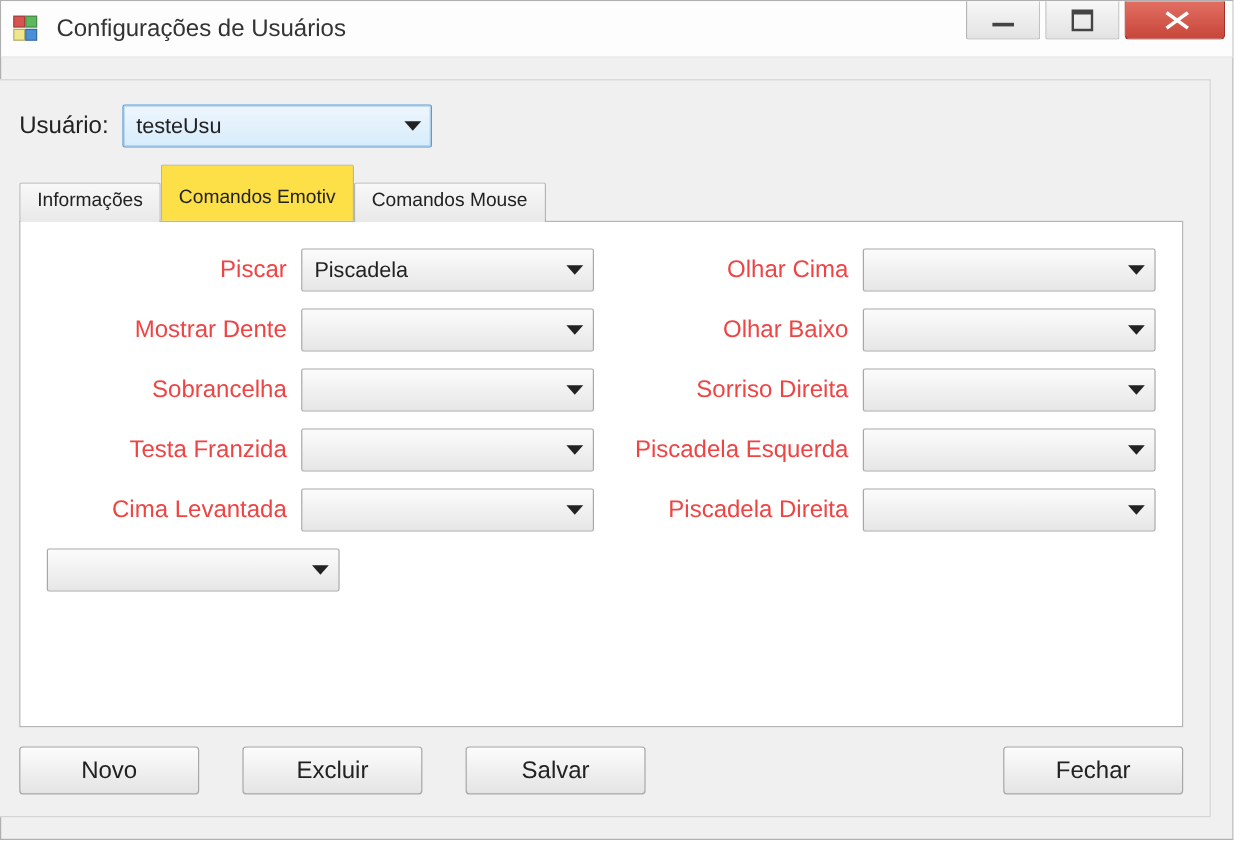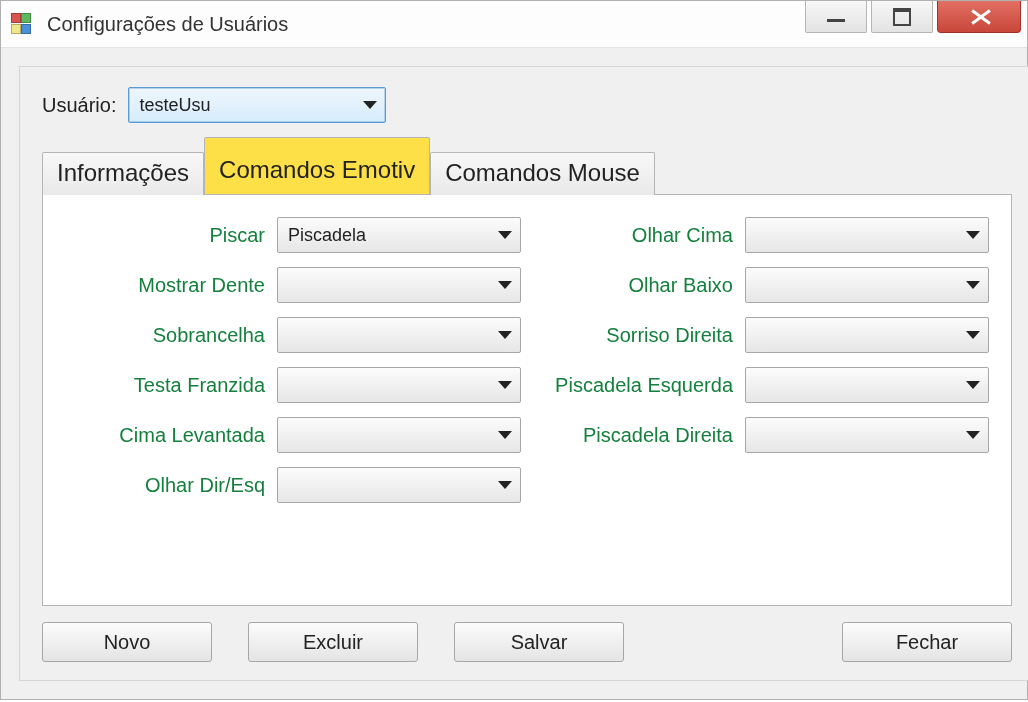--- a/index.html
+++ b/index.html
@@ -98,20 +98,21 @@
   }
   .close-g::before { transform: translateY(-50%) rotate(36deg); }
   .close-g::after  { transform: translateY(-50%) rotate(-36deg); }
 
   
   .client {
     flex: 1;
     padding: 18px;
     box-sizing: border-box;
     display: flex;
+    justify-content: flex-end;
   }
   .panel {
     flex: 1;
     border: 1px solid #d5d5d5;
     background: #f0f0f0;
     padding: 20px 22px 18px 22px;
     box-sizing: border-box;
     display: flex;
     flex-direction: column;
   }
@@ -154,21 +155,21 @@
   .tabstrip {
     display: flex;
     align-items: flex-end;
     position: relative;
   }
   .tab {
     padding: 6px 14px 8px 14px;
     border: 1px solid #b5b5b5;
     border-bottom: none;
     background: linear-gradient(#f8f8f8, #e9e9e9);
-    font-size: 24px;
+    font-size: 16px;
     color: #222;
     position: relative;
     top: 1px;
     border-radius: 2px 2px 0 0;
   }
   .tab + .tab { margin-left: 0; }
   .tab.active {
     background: #fde047;
     top: 0;
     padding-top: 18px;
@@ -186,33 +187,33 @@
   .grid {
     display: grid;
     grid-template-columns: 200px 244px 200px 244px;
     column-gap: 12px;
     row-gap: 14px;
     align-items: center;
   }
   .lbl {
     text-align: right;
     font-size: 20px;
-    color: #15803d;
+    color: #ef4444;
     white-space: nowrap;
   }
   .combo.field { width: 244px; height: 36px; }
 
   
   .buttons {
     display: flex;
     gap: 36px;
     margin-top: 16px;
   }
   .btn {
-    width: 170px;
+    width: 150px;
     height: 40px;
     border: 1px solid #a7a7a7;
     background: linear-gradient(#fcfcfc, #e4e4e4);
     display: flex;
     align-items: center;
     justify-content: center;
     font-size: 20px;
     border-radius: 3px;
     box-sizing: border-box;
   }
@@ -312,21 +313,20 @@
           <div class="combo field">
             <span></span>
             <span class="caret"></span>
           </div>
           <div class="lbl">Piscadela Direita</div>
           <div class="combo field">
             <span></span>
             <span class="caret"></span>
           </div>
 
-          <div class="lbl">Olhar Dir/Esq</div>
           <div class="combo field">
             <span></span>
             <span class="caret"></span>
           </div>
           <div class="empty-cell"></div>
           <div class="empty-cell"></div>
         </div>
       </div>
 
       <div class="buttons">

